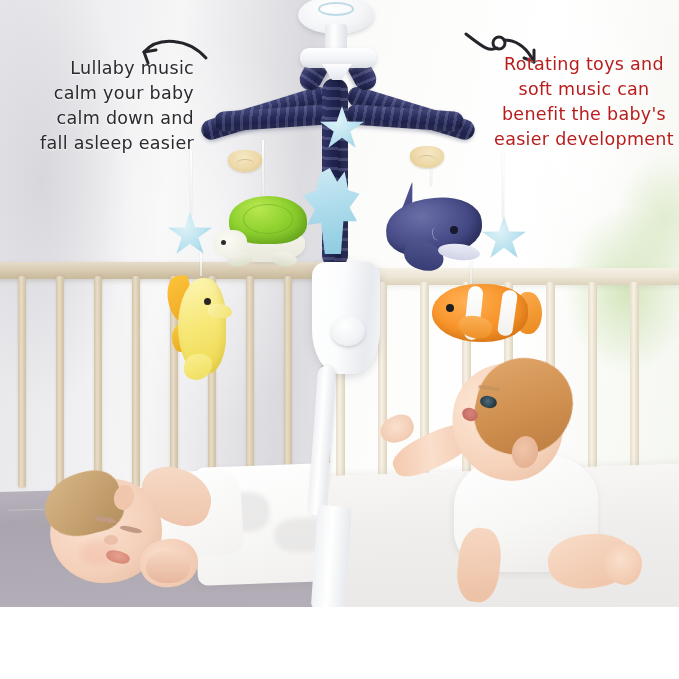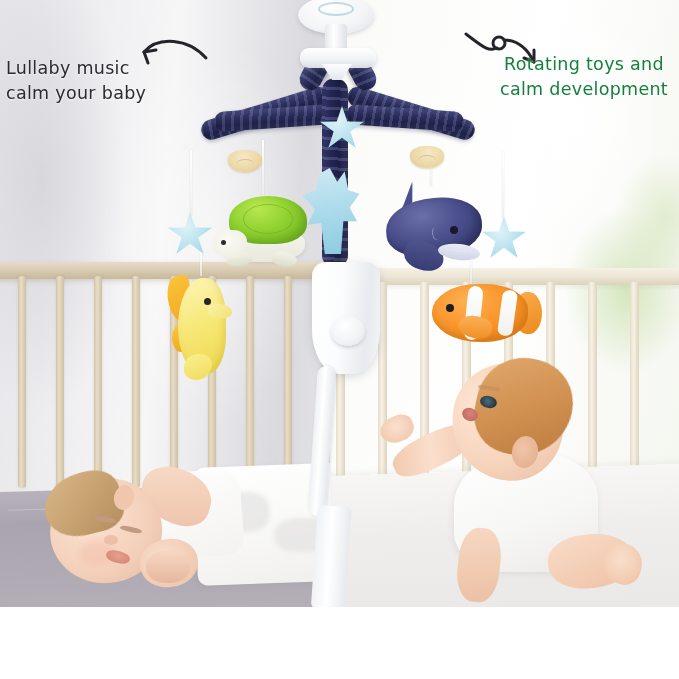--- a/index.html
+++ b/index.html
@@ -516,21 +516,21 @@
   .caption{
     position:absolute;
     font-family:"DejaVu Sans", sans-serif;
     color:#2b2b2f;
     font-size:17.5px;
     line-height:1.42;
     font-weight:400;
     letter-spacing:.3px;
     text-shadow:0 1px 2px rgba(255,255,255,.85);
   }
-  .caption-left{ left:6px; top:56px; width:188px; text-align:left; }
+  .caption-left{ left:6px; top:56px; width:188px; text-align:right; }
   .caption-right{ left:492px; top:52px; width:184px; text-align:center; }
   .caption div{ white-space:nowrap; }
 
   .arrow{ position:absolute; }
 
   
   .pillbar{
     position:absolute; left:0; top:607px; width:679px; height:72px;
     background:#ffffff;
   }
@@ -707,22 +707,26 @@
     <svg class="arrow" style="left:464px;top:26px;" width="92" height="50" viewBox="0 0 92 50">
       <path d="M2 8 C18 20, 24 26, 33 22" fill="none" stroke="#24242a" stroke-width="3" stroke-linecap="round"></path>
       <circle cx="35" cy="17" r="6" fill="none" stroke="#24242a" stroke-width="3"></circle>
       <path d="M40 14 C54 14, 64 24, 70 36" fill="none" stroke="#24242a" stroke-width="3" stroke-linecap="round"></path>
       <path d="M70 36 L60 32 M70 36 L70 24" fill="none" stroke="#24242a" stroke-width="3" stroke-linecap="round"></path>
     </svg>
 
     <div class="caption caption-left" style="color: rgb(43, 43, 47);">
       <div>Lullaby music</div>
       <div>calm your baby</div>
+      <div>calm down and</div>
+      <div>fall asleep easier</div>
     </div>
 
-    <div class="caption caption-right" style="color: #15803d;">
+    <div class="caption caption-right" style="color: #b91c1c;">
       <div>Rotating toys and</div>
-      <div>calm development</div>
+      <div>soft music can</div>
+      <div>benefit the baby's</div>
+      <div>easier development</div>
     </div>
   </div>
 
 
 </div>
 
 </body></html>

